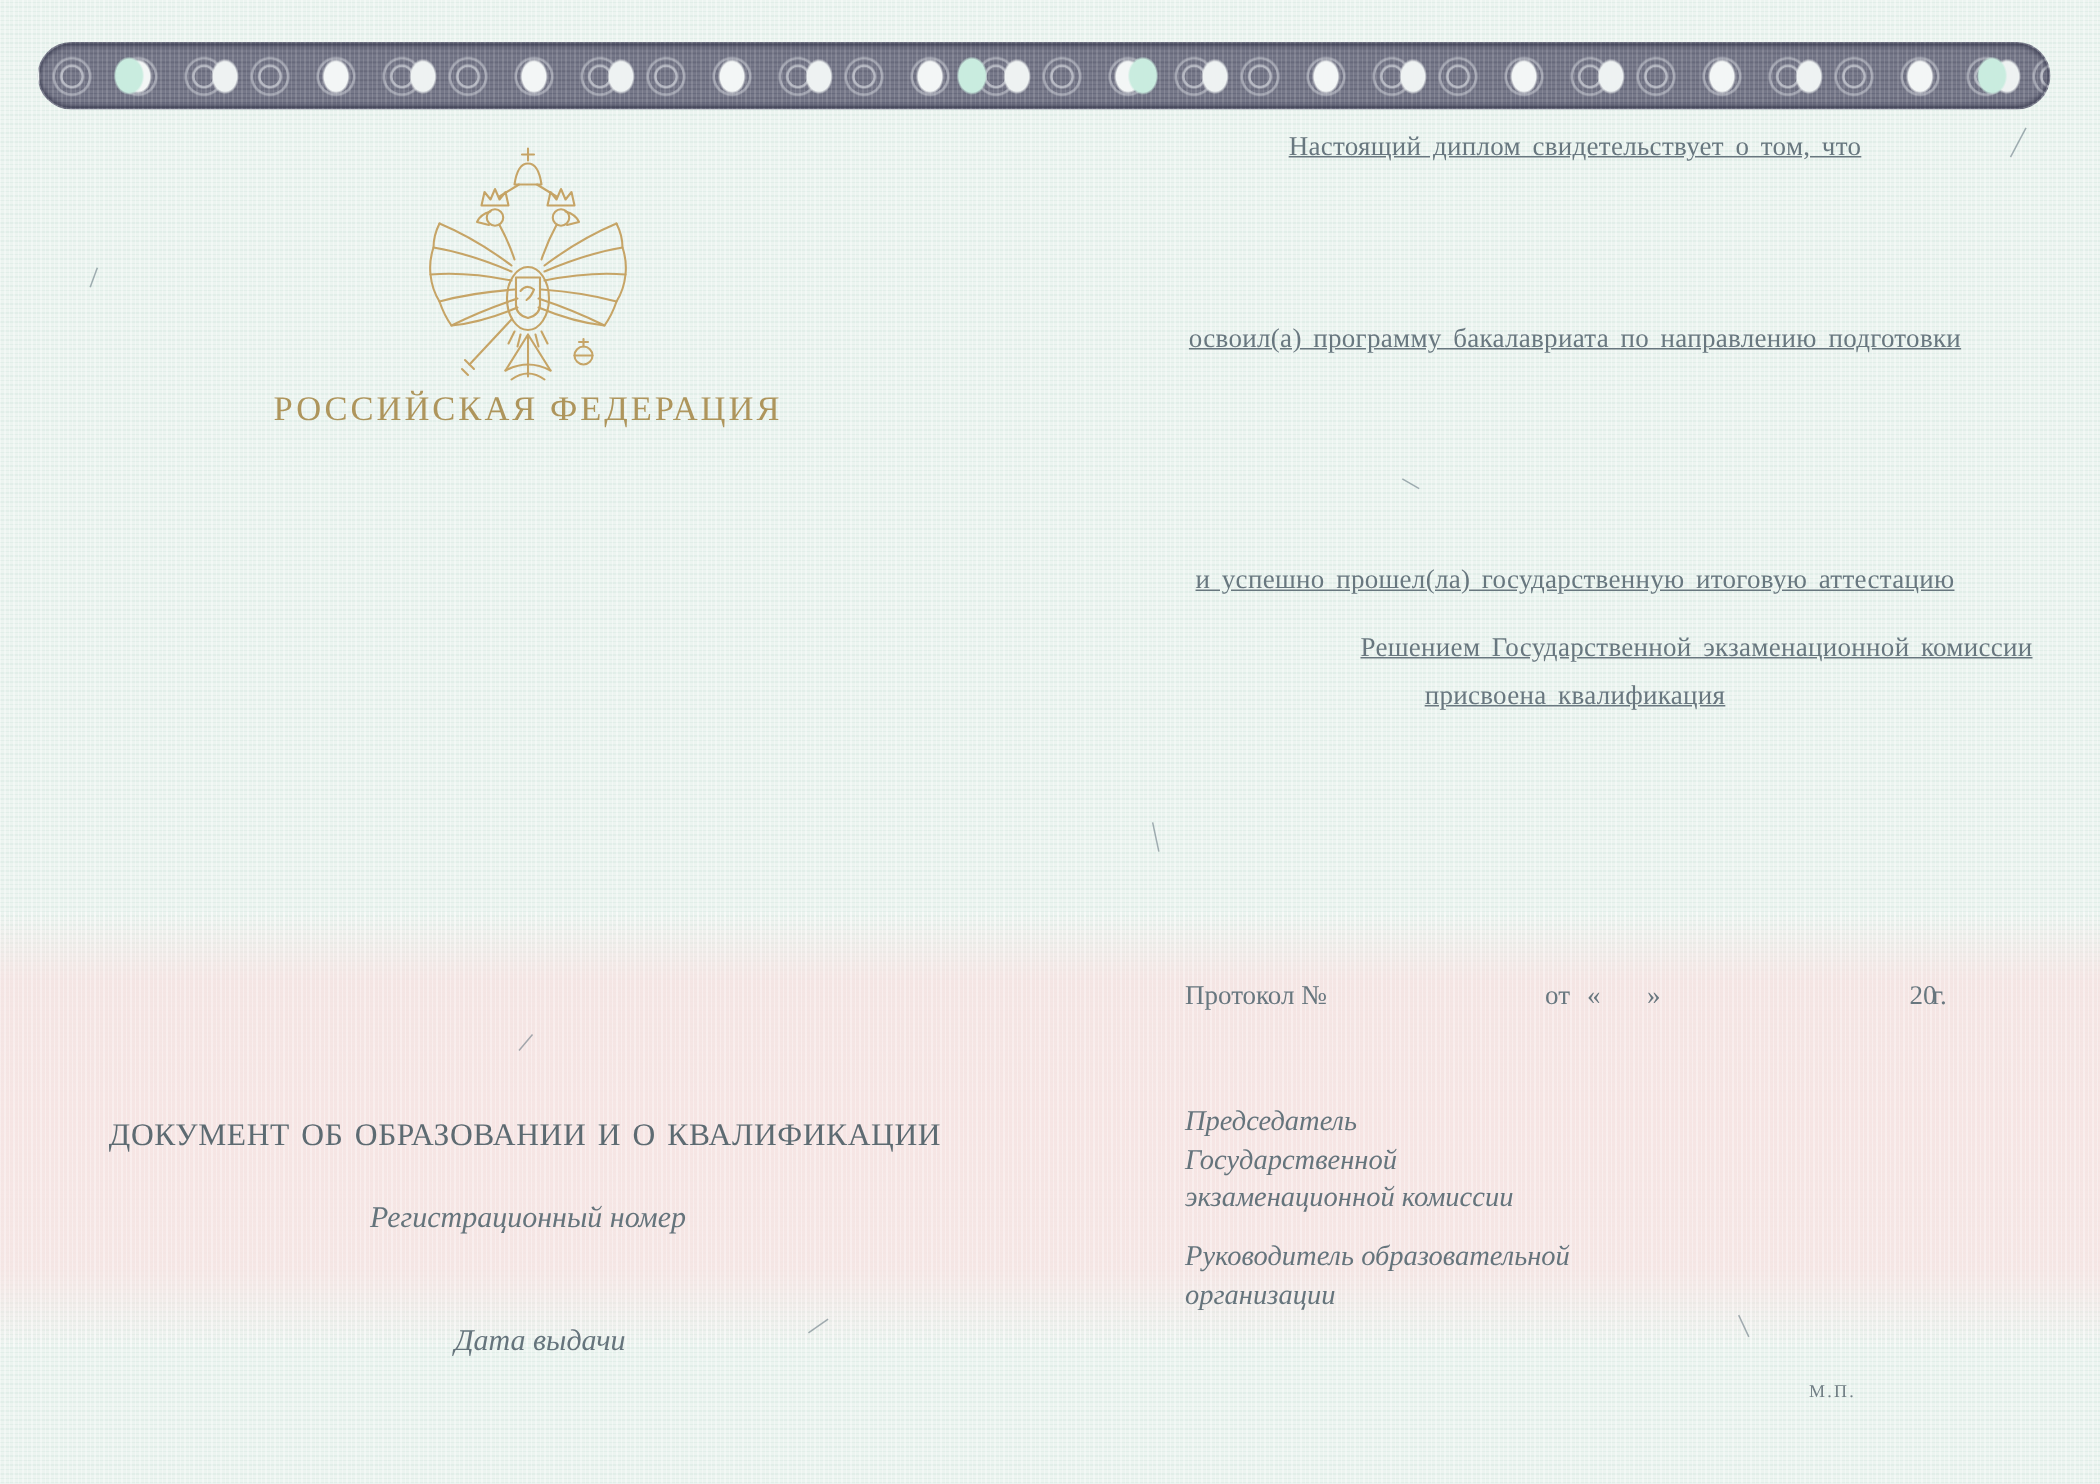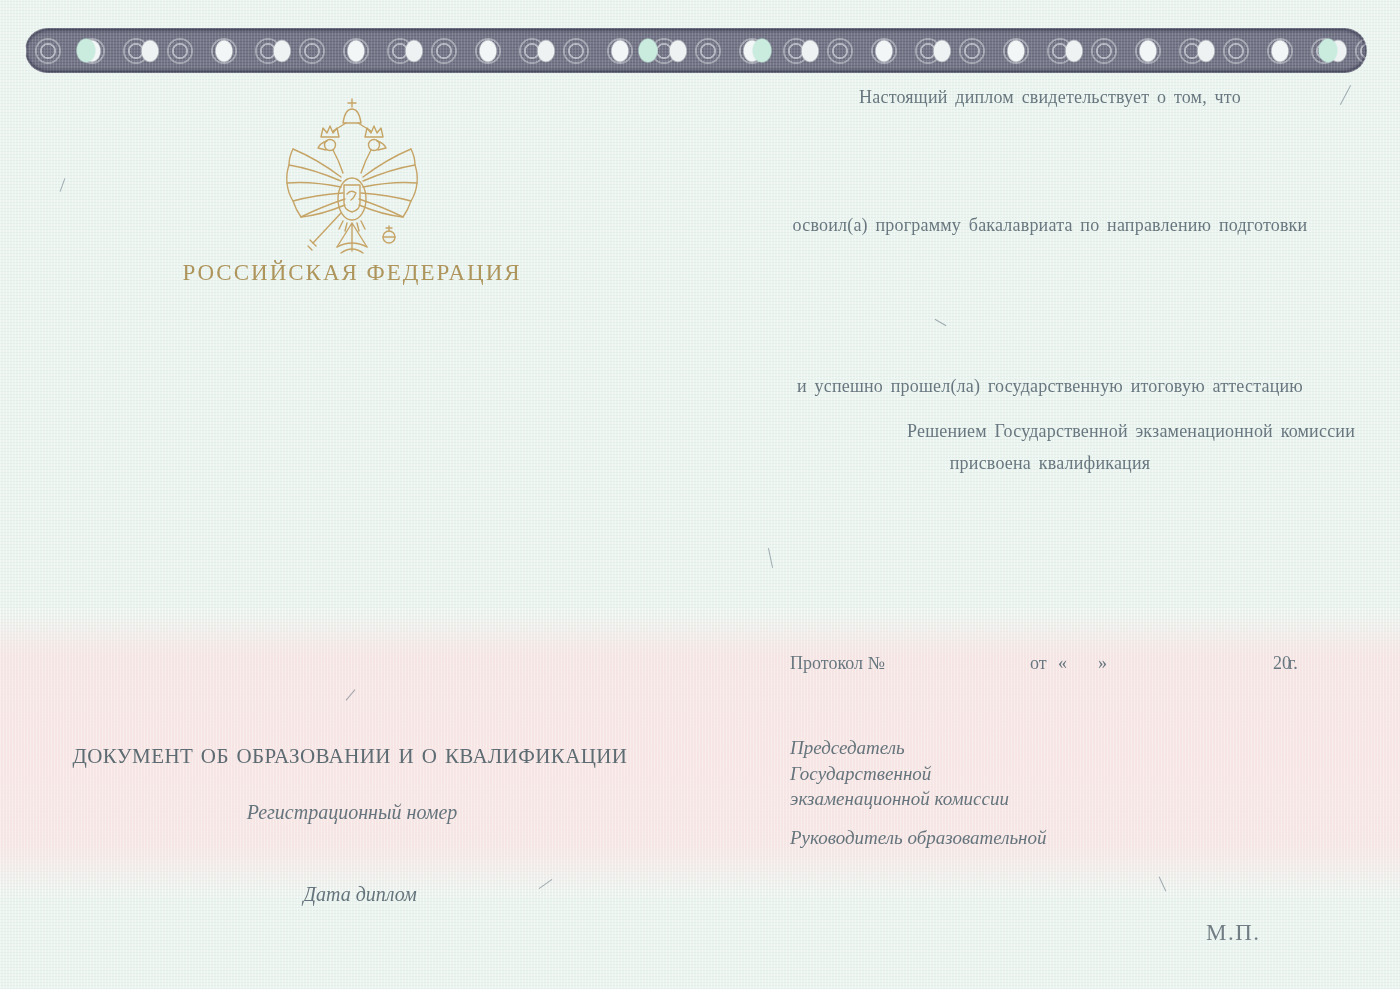--- a/index.html
+++ b/index.html
@@ -54,38 +54,38 @@
   .emblem{position:absolute;left:277px;top:94px;width:150px;height:166px;}
   .country{left:102px;top:260px;width:500px;font-size:23px;letter-spacing:2px;color:#ae955c;}
   .title{left:110px;top:468px;width:500px;color:#ac9349;
          text-shadow:1px 1px 0 rgba(130,106,46,.45);}
   .title .l1{display:block;font-size:70px;line-height:80px;letter-spacing:3px;}
   .title .l2{display:block;font-size:70px;line-height:80px;letter-spacing:1px;transform:scaleX(.88);transform-origin:50% 50%;}
   .doc-subtitle{left:55px;top:744px;width:590px;font-size:21px;letter-spacing:.4px;color:#5d6b72;word-spacing:2px;}
   .reg-label{left:102px;top:801px;width:500px;font-size:20px;}
   .date-label{left:110px;top:883px;width:500px;font-size:20px;}
   
-  .r-line{left:745px;width:610px;}
+  .r-line{left:745px;width:610px;text-decoration:underline;}
   .intro{top:87px;}
   .program{top:215px;}
   .attestation{top:376px;}
   .commission{top:421px;text-align:right;}
   .qualification{top:453px;text-align:center;}
   .protocol-row{left:790px;top:653px;width:520px;height:26px;font-size:18px;}
   .protocol-row span{position:absolute;top:0;white-space:nowrap;}
   .p-label{left:0;}
   .p-from{left:240px;}
   .p-qo{left:268px;}
   .p-qc{left:308px;}
   .p-year{left:455px;margin-left:28px;}
   .p-suffix{left:498px;}
   .sig{left:790px;width:420px;font-size:19px;line-height:25.5px;}
   .sig1{top:735px;}
   .sig2{top:825px;}
-  .seal{left:1206px;top:920px;font-size:23px;letter-spacing:1.5px;color:#707d84;}
+  .seal{left:1206px;top:920px;font-size:12px;letter-spacing:1.5px;color:#707d84;}
   
   .fiber{position:absolute;width:1px;background:rgba(92,112,122,.55);}
 </style>
 </head>
 <body>
 
 <div class="page">
 
   <div class="strip"></div>
 
@@ -148,21 +148,21 @@
     <path d="M106 140 h12 M112 134 v-5 M109 131 h6"></path>
   </svg>
 
   <div class="abs ctr country">РОССИЙСКАЯ ФЕДЕРАЦИЯ</div>
 
 
   <div class="abs ctr doc-subtitle">ДОКУМЕНТ ОБ ОБРАЗОВАНИИ И О КВАЛИФИКАЦИИ</div>
 
   <div class="abs ctr reg-label italic">Регистрационный номер</div>
 
-  <div class="abs ctr date-label italic">Дата диплом</div>
+  <div class="abs ctr date-label italic">Дата выдачи</div>
 
   <div class="abs ctr slate body-txt r-line intro">Настоящий диплом свидетельствует о том, что</div>
 
   <div class="abs ctr slate body-txt r-line program">освоил(а) программу бакалавриата по направлению подготовки</div>
 
   <div class="abs ctr slate body-txt r-line attestation">и успешно прошел(ла) государственную итоговую аттестацию</div>
 
   <div class="abs ctr slate body-txt r-line commission">Решением Государственной экзаменационной комиссии</div>
 
   <div class="abs ctr slate body-txt r-line qualification">присвоена квалификация</div>
@@ -177,17 +177,18 @@
   </div>
 
   <div class="abs italic sig sig1">
     <div>Председатель</div>
     <div>Государственной</div>
     <div>экзаменационной комиссии</div>
   </div>
 
   <div class="abs italic sig sig2">
     <div>Руководитель образовательной</div>
+    <div>организации</div>
   </div>
 
   <div class="abs seal">М.П.</div>
 
 </div>
 
 </body></html>

